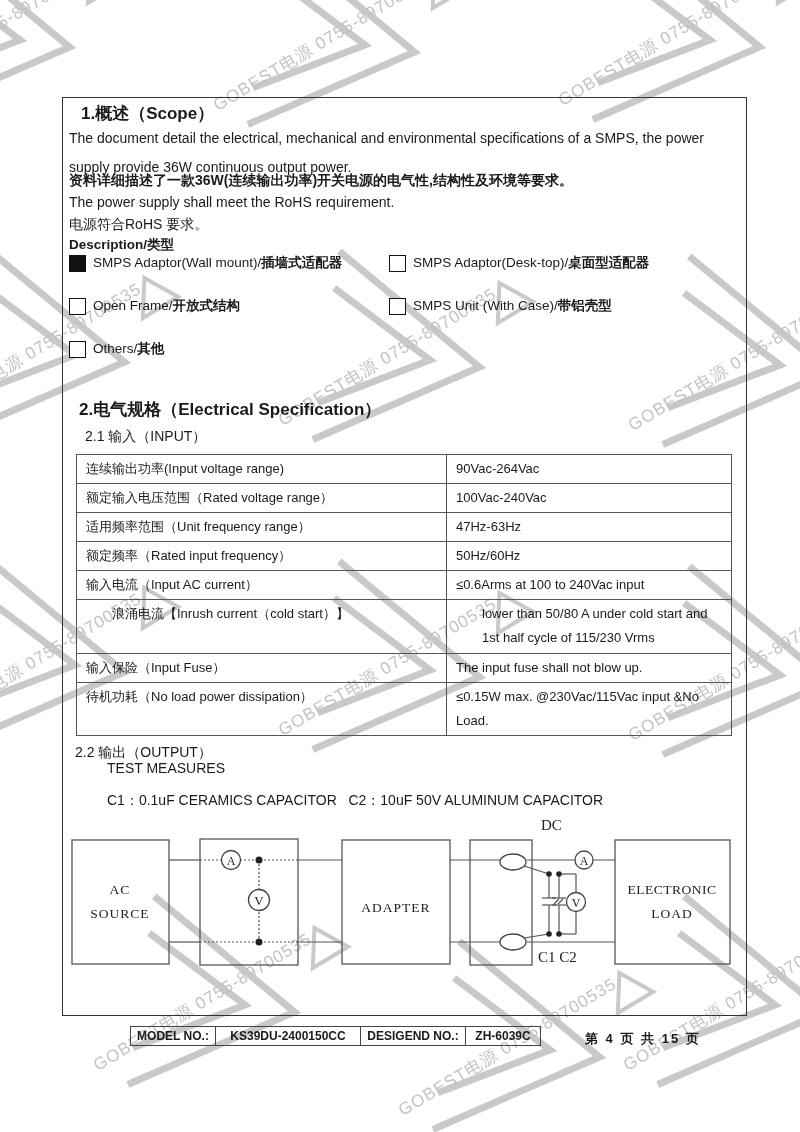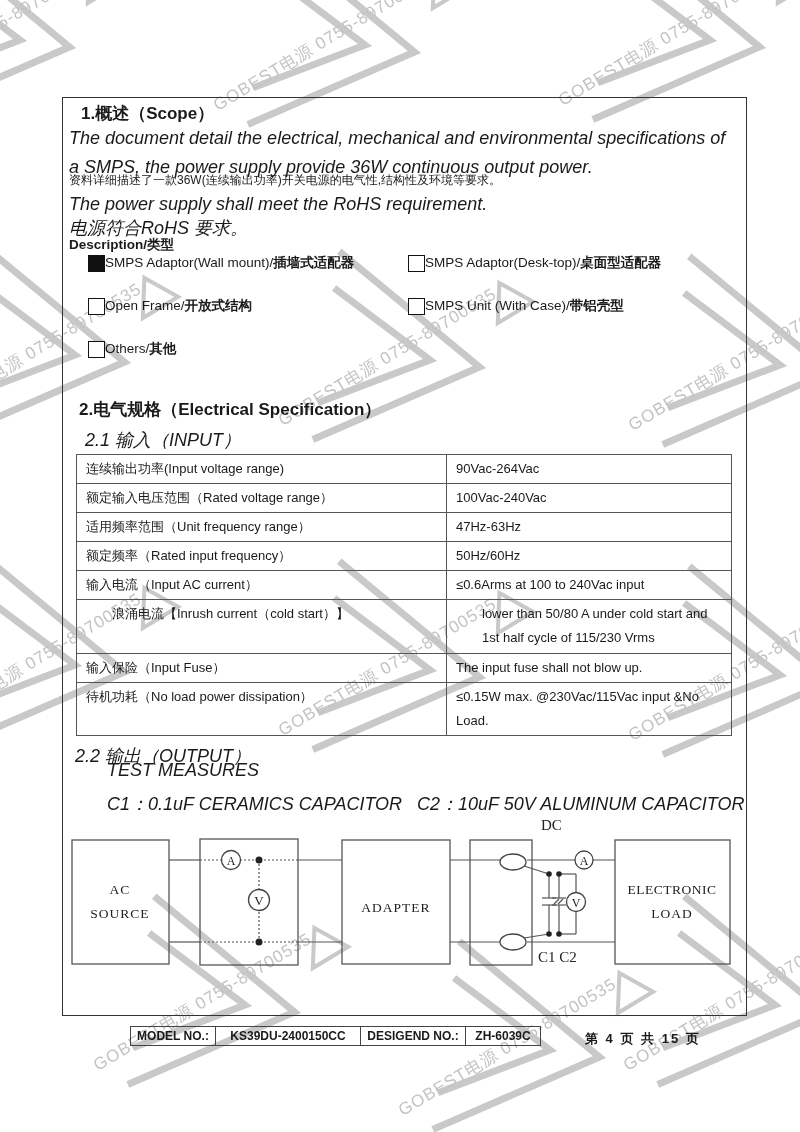--- a/index.html
+++ b/index.html
@@ -14,26 +14,26 @@
   .wm-logo path{fill:none;stroke:#c9c9c9;stroke-width:4;}
   .wm-text{position:absolute;left:0;top:150px;white-space:nowrap;
            transform:rotate(-31deg);transform-origin:left center;
            font-size:17px;color:#c3c3c3;letter-spacing:1px;}
 
   
   .content{position:absolute;left:62px;top:97px;width:683px;height:917px;
            border:1.5px solid #333;z-index:1;}
   .abs{position:absolute;}
   .h1{font-size:17px;font-weight:bold;margin-left:12px;}
-  .body-txt{font-size:18px;font-style:italic;}
+  .body-txt{font-size:14px;}
   .para{line-height:29px;width:664px;}
-  .zh-para{font-size:12px;}
+  .zh-para{font-size:14px;font-weight:bold;}
   .desc-label{font-size:13.5px;font-weight:bold;}
 
-  .cb-item{display:flex;align-items:center;font-size:13.5px;margin-left:19px;}
+  .cb-item{display:flex;align-items:center;gap:7px;font-size:13.5px;}
   .cb{width:15px;height:15px;border:1.6px solid #111;background:#fff;flex:0 0 auto;}
   .cb.checked{background:#111;}
   .cb-label b{font-weight:bold;}
 
   table.spec{border-collapse:collapse;width:656px;font-size:13px;}
   table.spec td{border:1px solid #555;padding:2px 9px;line-height:24px;vertical-align:middle;}
   table.spec td.param{width:325px;}
   table.spec tr.h25 td{height:24px;}
   table.spec tr.h50 td{height:49px;vertical-align:top;padding-left:35px;}
   table.spec tr.h40 td{height:39px;vertical-align:top;}

